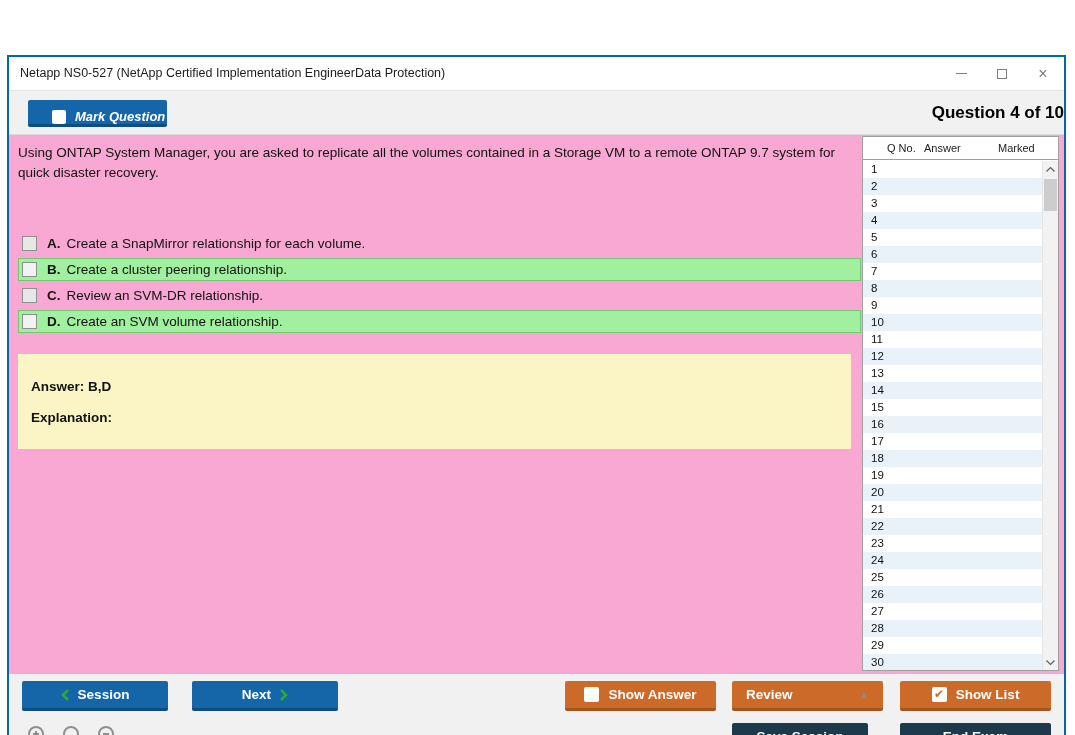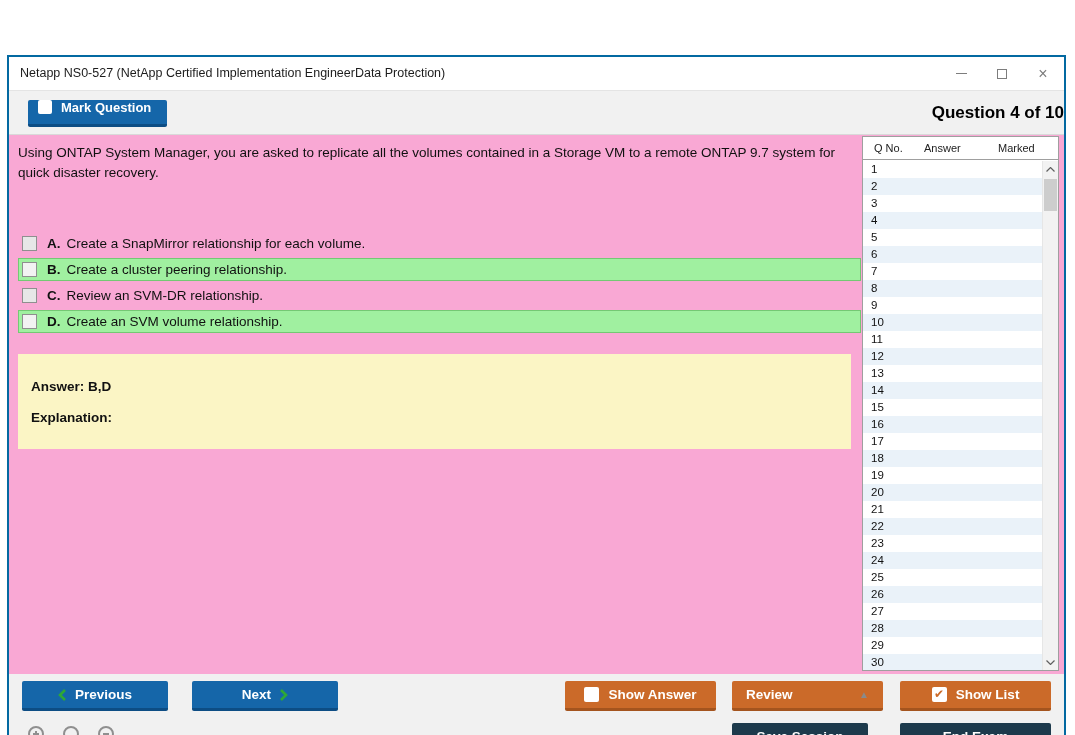--- a/index.html
+++ b/index.html
@@ -16,21 +16,21 @@
   .wc { width:14px; height:14px; display:flex; align-items:center; justify-content:center; cursor:default; }
   .wc-min i { display:block; width:11px; height:0; border-top:1px solid #7d7d7d; }
   .wc-max i { display:block; width:10px; height:10px; border:1px solid #7d7d7d; }
   .wc-close { font-size:16px; line-height:14px; }
 
   
   .headerstrip { position:absolute; left:0; top:33px; right:0; height:45px;
     background:#f1f1f1; border-top:1px solid #e4e4e4; border-bottom:1px solid #d9d9d9; }
   .mark-btn { position:absolute; left:19px; top:9px; width:139px; height:27px;
     background:var(--blue); border:none; border-bottom:3px solid #0d4d84; border-radius:2px;
-    display:flex; align-items:flex-start; gap:9px; padding-left:10px; cursor:pointer; }
+    display:flex; align-items:flex-end; gap:9px; padding-left:24px; cursor:pointer;font-style:italic; }
   .mark-check { width:14px; height:14px; background:#fff; border-radius:2px; }
   .mark-label { color:#fff; font-size:13px; font-weight:700; }
   .q-counter { position:absolute; left:0; right:0; top:0; text-align:right; line-height:44px;
     font-size:17px; font-weight:700; color:#000; }
 
   
   .q-text { position:absolute; left:9px; top:86px; width:845px; font-size:13.5px; color:#111; line-height:20px; }
   .q-text p { margin:0 0 13px 0; }
   .q-text p + p { margin-top:18px; }
 
@@ -46,21 +46,21 @@
     background:var(--yellow); padding:25px 0 0 13px; }
   .answer-line { font-size:13.5px; font-weight:700; color:#111; }
   .explanation-line { font-size:13.5px; font-weight:700; color:#111; margin-top:16px; }
 
   
   .sidebar { position:absolute; left:853px; top:79px; width:197px; height:535px;
     border:1px solid #9f9f9f; background:#fff; }
   .sb-header { position:absolute; left:0; top:0; right:0; height:23px; border-bottom:1px solid #9f9f9f;
     font-size:11px; color:#222; background:#fff; }
   .sb-header span { position:absolute; top:5px; }
-  .col-qno { left:11px; } .col-answer { left:61px; } .col-marked { left:135px; }
+  .col-qno { left:24px; } .col-answer { left:61px; } .col-marked { left:135px; }
   .sb-rows { position:absolute; left:0; top:24px; right:16px; bottom:0; overflow:hidden; }
   .qrow { height:17px; line-height:17px; padding-left:8px; font-size:11.5px; color:#111; background:#fff; cursor:default; }
   .qrow.alt { background:#eaf2f9; }
   .sb-scroll { position:absolute; right:0; top:24px; width:16px; bottom:0;
     background:#f2f2f2; border-left:1px solid #e6e6e6; }
   .sb-arrow { position:absolute; left:0; width:15px; height:16px; display:flex; align-items:center; justify-content:center; cursor:pointer; }
   .sb-arrow.up { top:0; } .sb-arrow.down { bottom:0; }
   .sb-thumb { position:absolute; left:1px; top:18px; width:13px; height:32px; background:#cdcdcd; cursor:grab; }
 
   
@@ -198,21 +198,21 @@
     </div>
   </div>
 
   <div class="bottombar">
     <button class="btn btn-blue btn-previous">
       <span class="chev">
         <svg width="8" height="12" viewBox="0 0 8 12">
             <polyline points="7,1 2,6 7,11" fill="none" stroke="#2ea836" stroke-width="2.6"></polyline>
           </svg>
       </span>
-      <span>Previous</span>
+      <span>Session</span>
     </button>
     <button class="btn btn-blue btn-next">
       <span>Next</span>
       <span class="chev">
         <svg width="8" height="12" viewBox="0 0 8 12">
             <polyline points="1,1 6,6 1,11" fill="none" stroke="#2ea836" stroke-width="2.6"></polyline>
           </svg>
       </span>
     </button>
     <button class="btn btn-orange btn-show-answer">

